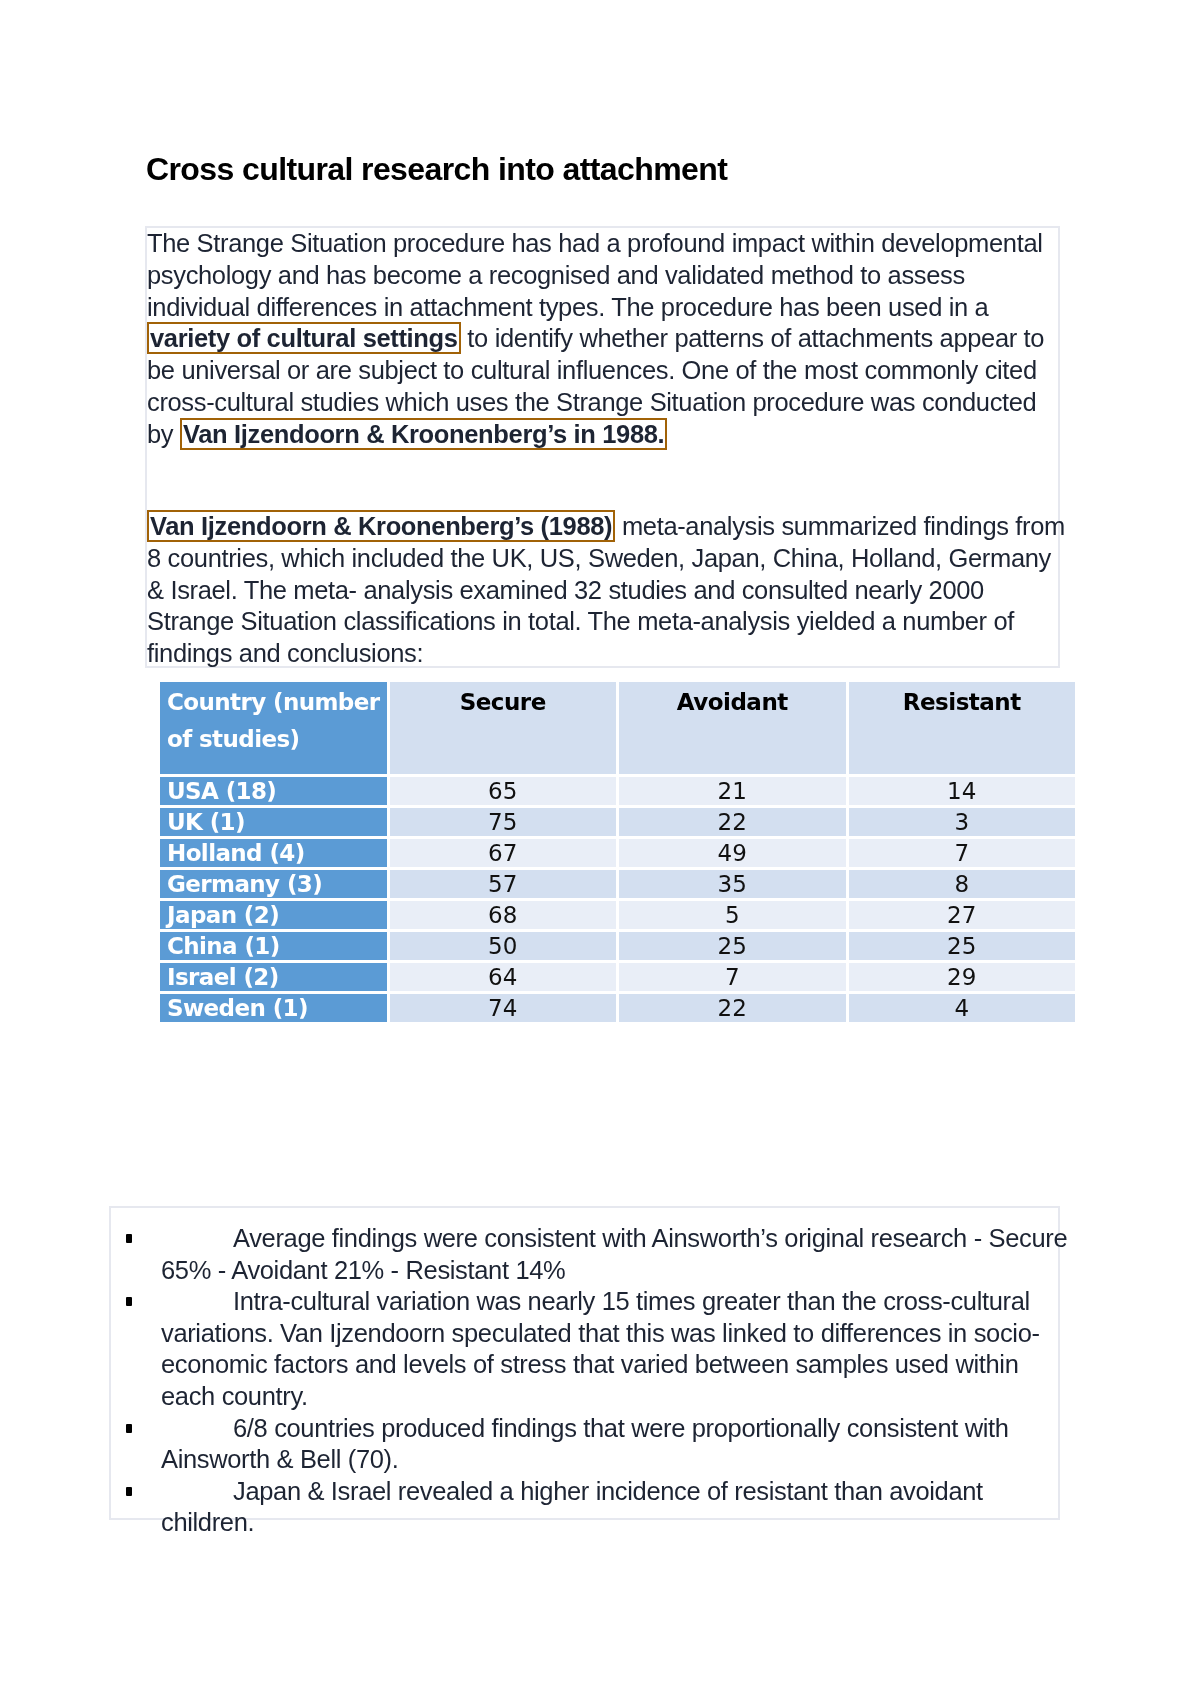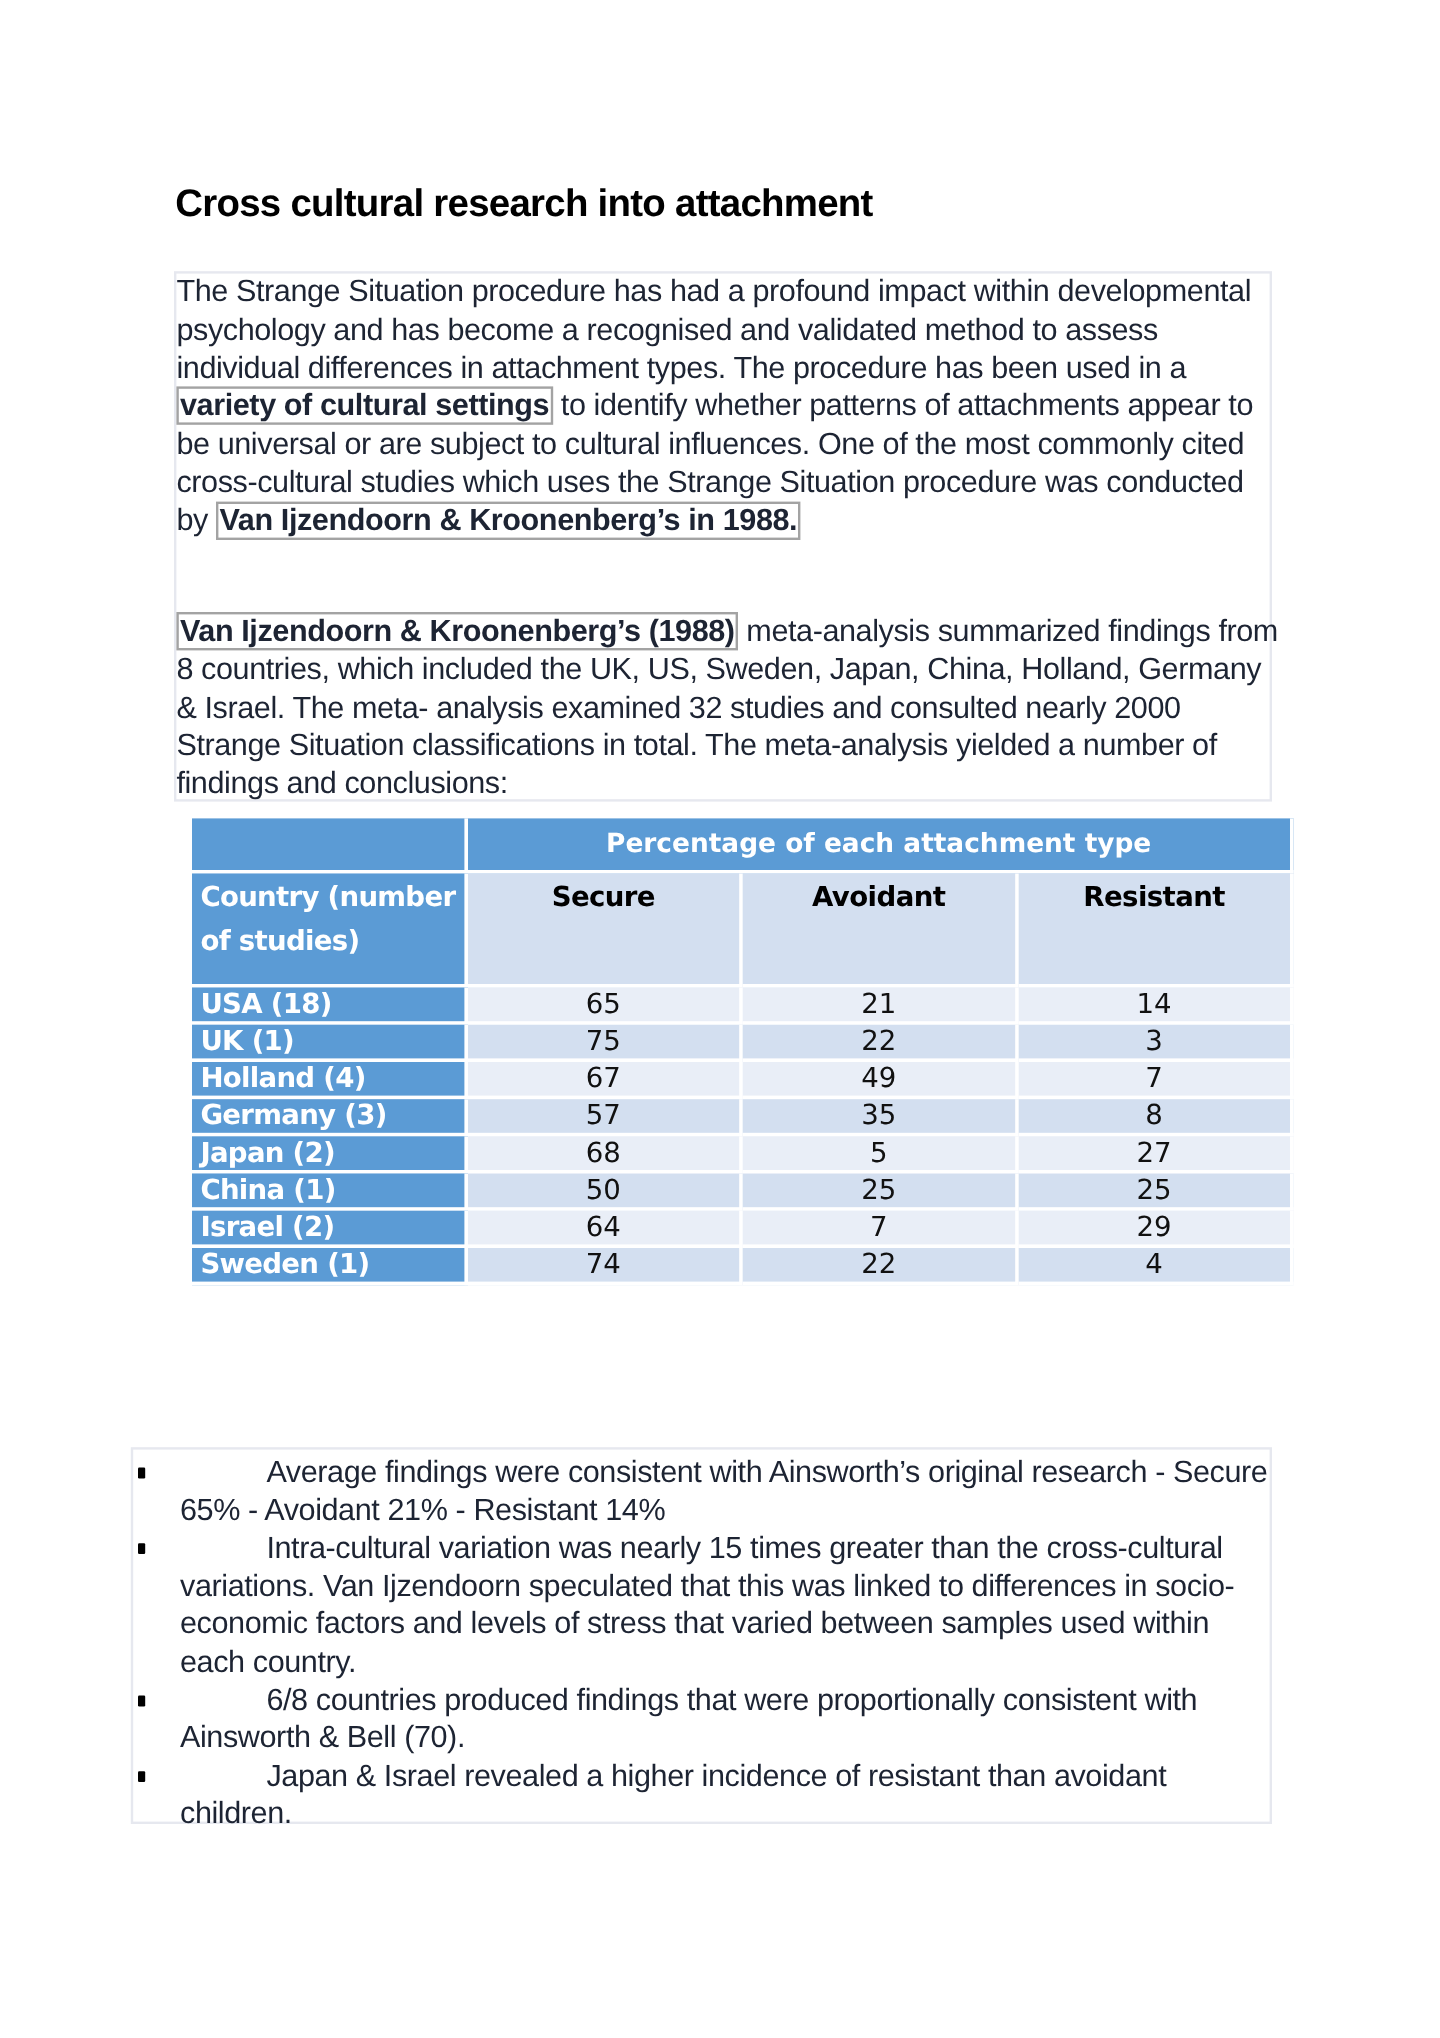--- a/index.html
+++ b/index.html
@@ -18,21 +18,21 @@
     }
     .para {
       position: absolute; left: 147px; width: 920px;
       font-family: "Liberation Sans", sans-serif; font-size: 25.5px;
       line-height: 31.8px; color: #1d2433; letter-spacing: -0.35px;
       margin: 0;
     }
     .p1 { top: 228px; }
     .p2 { top: 511px; }
     .hl {
-      font-weight: bold; border: 2px solid #a3a3a3; padding: 0 1px;
+      font-weight: bold; border: 2px solid #a16207; padding: 0 1px;
     }
     table.att {
       position: absolute; left: 160px; top: 682px; width: 918px;
       border-collapse: separate; border-spacing: 0;
       font-family: "DejaVu Sans", sans-serif;
     }
     table.att td, table.att th {
       border-right: 3px solid #ffffff; border-bottom: 3px solid #ffffff;
       padding: 0; box-sizing: border-box;
     }
@@ -46,21 +46,21 @@
     .data-row.odd td.num { background: #e9eef7; }
     .data-row.even td.num { background: #d3dff0; }
     .bullets {
       position: absolute; left: 109px; top: 1206px; width: 951px; height: 314px;
       border: 2px solid #e6e8ef; box-sizing: border-box;
     }
     .bullet-list {
       position: absolute; left: 110px; top: 1208px; width: 950px;
       font-family: "Liberation Sans", sans-serif; font-size: 25.5px;
       line-height: 31.6px; color: #1d2433; letter-spacing: -0.35px;
-      margin: 4px; padding: 0; list-style: none;
+      margin: 15px; padding: 0; list-style: none;
     }
     .bullet-list li { position: relative; padding-left: 36px; }
     .bullet-dot {
       position: absolute; left: 1px; top: 11px; width: 6px; height: 9px;
       background: #000; border-radius: 1px;
     }
     .indent { display: inline-block; width: 72px; }
   </style>
 </head>
 <body>
@@ -70,24 +70,20 @@
   <div class="title">Cross cultural research into attachment </div>
 
   <div class="textbox"></div>
 
   <p class="para p1"><span>The Strange Situation procedure has had a profound impact within developmental psychology and has become a recognised and validated method to assess individual differences in attachment types. The procedure has been used in a </span><span class="hl">variety of cultural settings</span><span> to identify whether patterns of attachments appear to be universal or are subject to cultural influences. One of the most commonly cited cross-cultural studies which uses the Strange Situation procedure was conducted by </span><span class="hl">Van Ijzendoorn &amp; Kroonenberg’s in 1988.</span></p>
 
   <p class="para p2"><span class="hl">Van Ijzendoorn &amp; Kroonenberg’s (1988)</span><span> meta-analysis summarized findings from 8 countries, which included the UK, US, Sweden, Japan, China, Holland, Germany &amp; Israel. The meta- analysis examined 32 studies and consulted nearly 2000 Strange Situation classifications in total. The meta-analysis yielded a number of findings and conclusions:</span></p>
 
   <table class="att">
     <tbody>
-        <tr class="hdr-row">
-      <th style="width:229px"></th>
-      <th colspan="3">Percentage of each attachment type</th>
-    </tr>
     <tr class="col-hdr-row">
       <th class="country-col">
             <span class="country-hdr-text">Country (number of studies)</span>
           </th>
       <th class="col-hdr">Secure</th>
       <th class="col-hdr">Avoidant</th>
       <th class="col-hdr">Resistant</th>
     </tr>
     <tr class="data-row odd">
       <td class="country-col">USA (18)</td>

